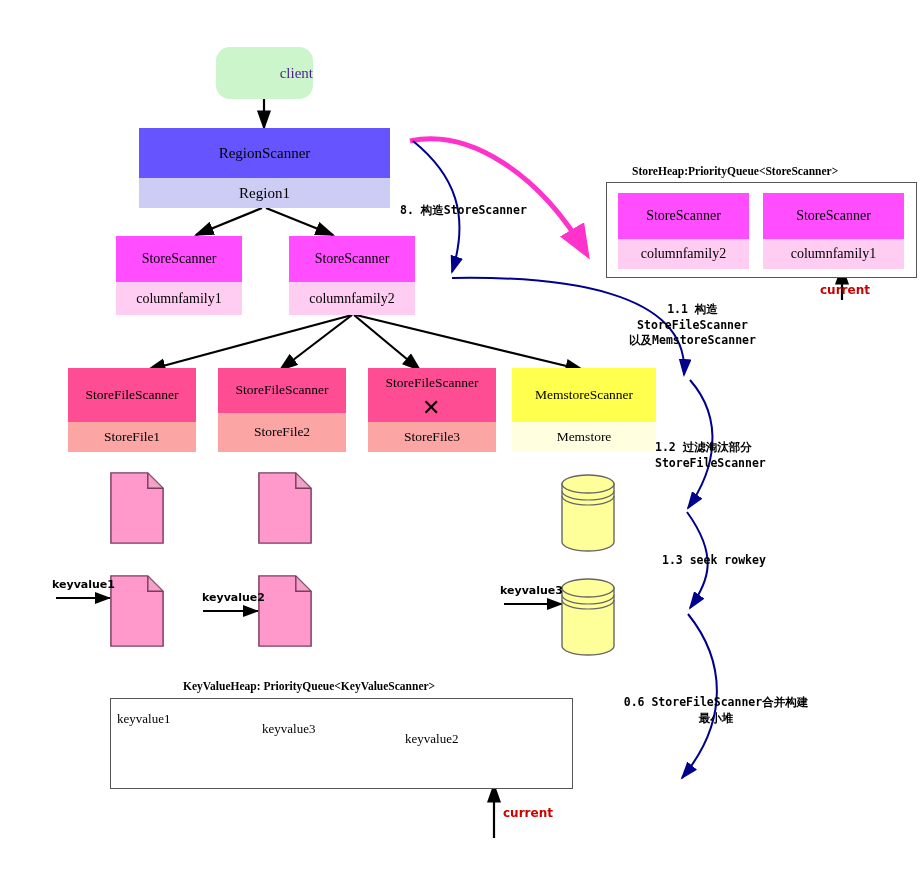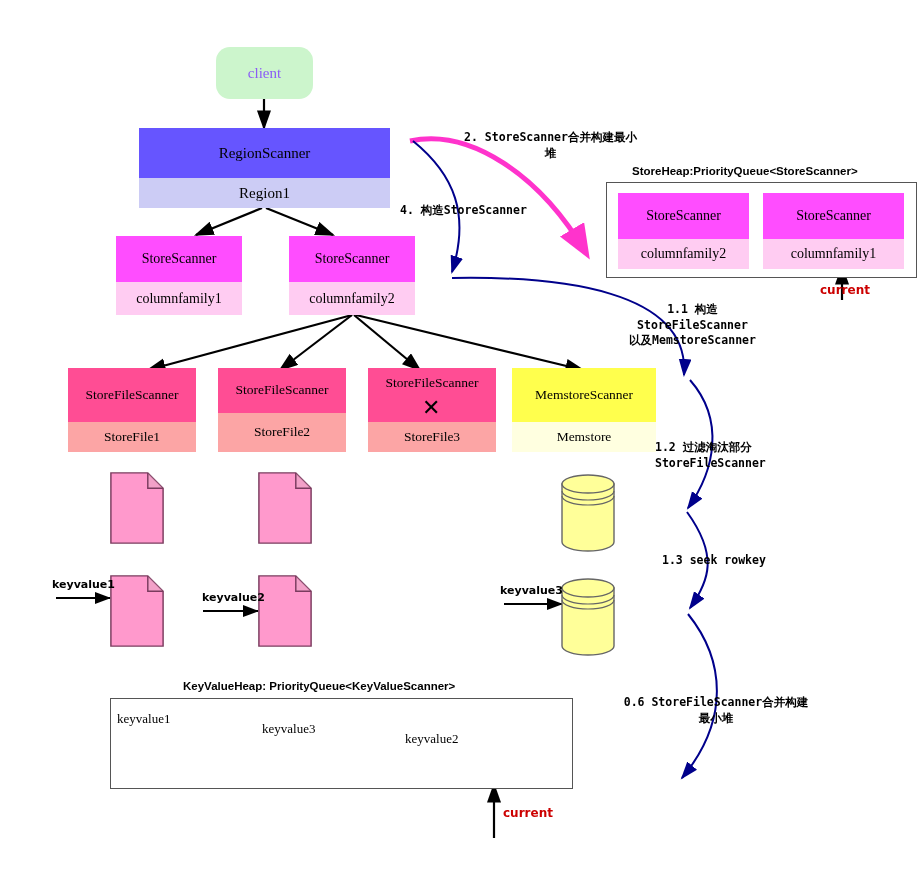--- a/index.html
+++ b/index.html
@@ -36,24 +36,24 @@
     line-height: 1.1;
   }
 
   
   .client-box {
     position: absolute;
     background: #ccf5cc;
     border-radius: 14px;
     display: flex;
     align-items: center;
-    justify-content: center;
+    justify-content: flex-end;
     font-family: "Liberation Serif", serif;
     font-size: 15px;
-    color: #8b5cf6;
+    color: #4c1d95;
   }
 
   
   .rs-head { background:#6655ff; color:#111; font-size:15px; }
   .rs-foot { background:#ccccf5; color:#111; font-size:15px; }
 
   
   .ss-head { background:#ff4dff; font-size:14px; }
   .ss-foot { background:#ffccf2; font-size:14px; }
 
@@ -67,21 +67,21 @@
 
   
   .heap-box {
     position: absolute;
     box-sizing: border-box;
     border: 1.5px solid #555;
     background: #fff;
   }
   .heap-title {
     position: absolute;
-    font-family: Liberation Sans, sans-serif;
+    font-family: Liberation Serif, serif;
     font-weight: bold;
     font-size: 11.5px;
     color: #000;
     white-space: nowrap;
   }
 
   
   .step-label {
     position: absolute;
     font-family: "DejaVu Sans Mono", monospace;
@@ -269,24 +269,22 @@
       <div class="head ss-head" style="height:46px;">StoreScanner</div>
       <div class="foot ss-foot" style="height:30px;">columnfamily2</div>
     </div>
     <div class="node" style="left:156px; top:10px; width:141px; height:76px;">
       <div class="head ss-head" style="height:46px;">StoreScanner</div>
       <div class="foot ss-foot" style="height:30px;">columnfamily1</div>
     </div>
   </div>
   <div class="current-label" style="left:820px; top:283px;">current</div>
 
-  <div class="step-label" style="left:443px; top:130px; width:215px;">2.  StoreScanner合并构建最小
-堆</div>
-
-  <div class="step-label" style="left:400px; top:203px; width:200px; text-align:left;">4.  构造StoreScanner</div>
+
+  <div class="step-label" style="left:400px; top:203px; width:200px; text-align:left;">8.  构造StoreScanner</div>
 
   <div class="step-label" style="left:600px; top:302px; width:185px;">1.1 构造
 StoreFileScanner
 以及MemstoreScanner</div>
 
   <div class="step-label" style="left:655px; top:440px; width:175px; text-align:left;">1.2 过滤淘汰部分
 StoreFileScanner</div>
 
   <div class="step-label" style="left:662px; top:553px; width:140px; text-align:left;">1.3 seek rowkey</div>
 

